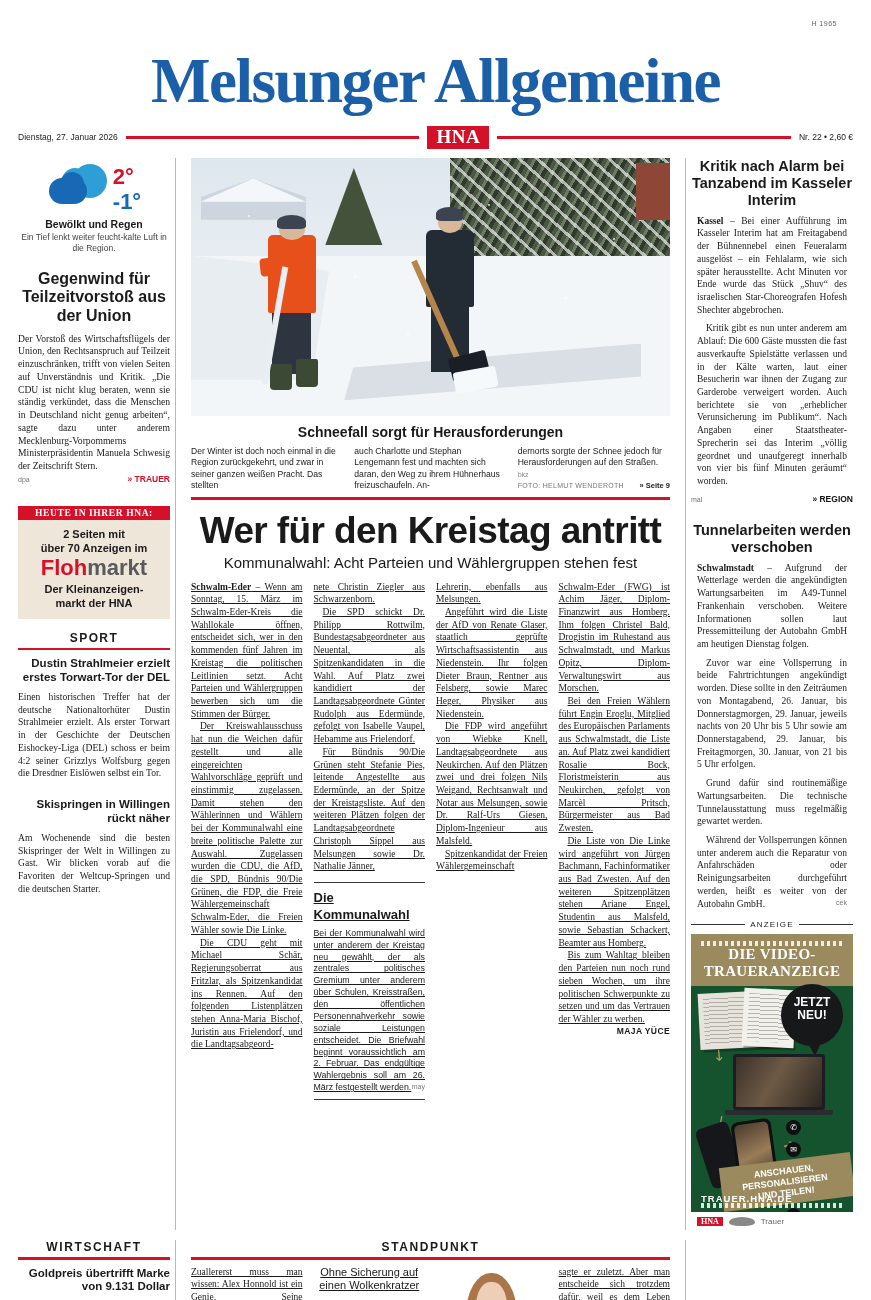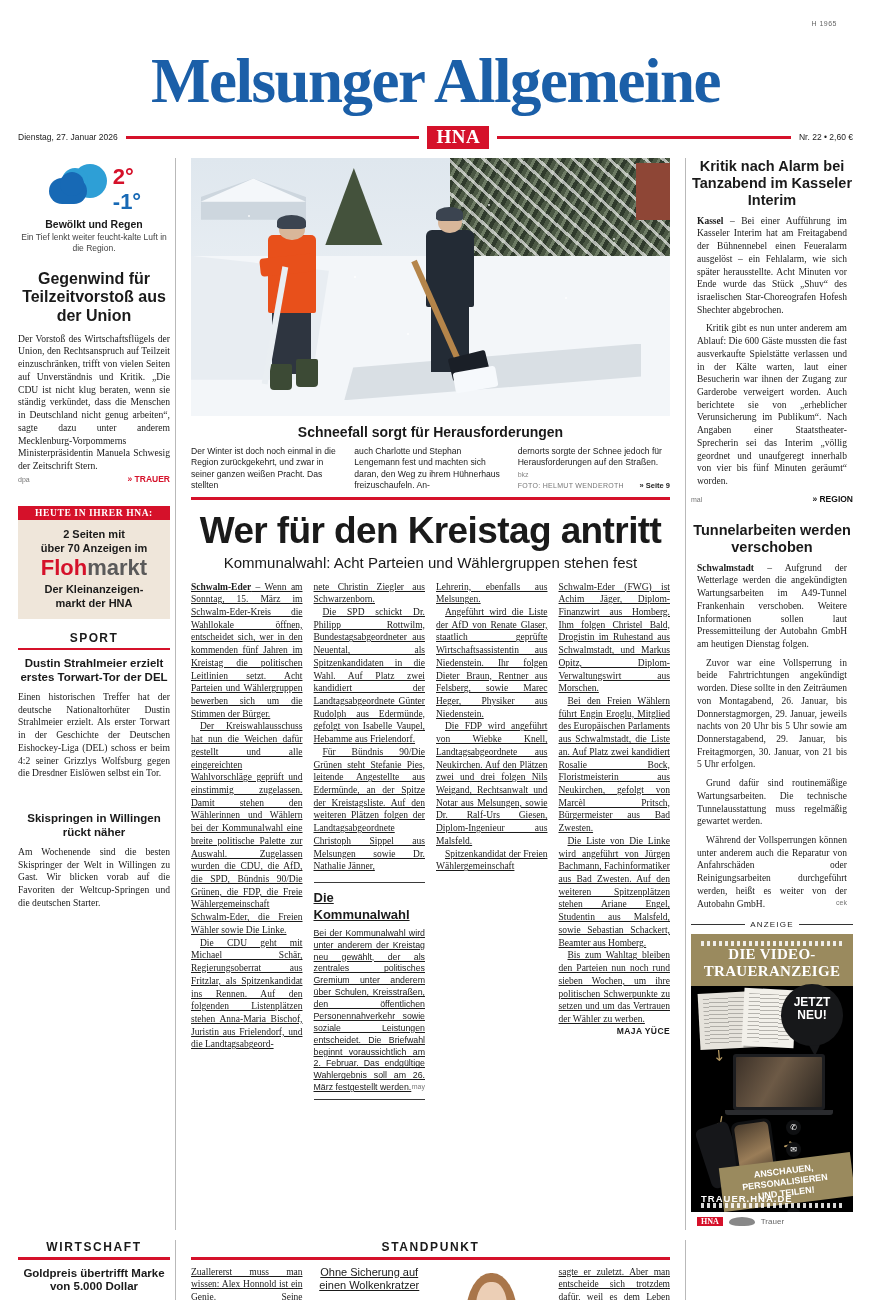--- a/index.html
+++ b/index.html
@@ -60,21 +60,21 @@
   .promo-l1{font-family:"Liberation Sans",sans-serif;font-weight:bold;font-size:11px;line-height:1.3;}
   .promo-big{font-family:"Liberation Sans",sans-serif;font-weight:bold;font-size:22px;line-height:1.1;margin:1px 0;}
   .promo-big .red{color:#d5112a;}
   .promo-big .grey{color:#5a5a5a;}
   .promo-l3{font-family:"Liberation Sans",sans-serif;font-weight:bold;font-size:11px;line-height:1.3;}
 
   
   .sec-head{text-align:center;font-family:"Liberation Sans",sans-serif;font-weight:bold;font-size:12px;
     letter-spacing:1.4px;margin-top:12px;}
   .sec-rule{height:2.2px;background:#d5112a;margin-top:3px;}
-  .sub-head{text-align:center;font-family:"Liberation Sans",sans-serif;font-weight:bold;font-size:11.5px;
+  .sub-head{text-align:right;font-family:"Liberation Sans",sans-serif;font-weight:bold;font-size:11.5px;
     line-height:1.2;margin:7px 0 6px;}
 
   
   .photo{width:100%;height:258px;position:relative;overflow:hidden;background:#e8eef3;}
   .ph-sky{position:absolute;inset:0;background:linear-gradient(#dfe7ee,#f2f5f8);}
   .ph-hedge{position:absolute;left:54%;top:0;width:46%;height:46%;
     background:repeating-linear-gradient(118deg,#2f3a2c 0 4px,#4a5743 4px 8px,#6c7a63 8px 11px);}
   .ph-hedgesnow{position:absolute;left:54%;top:0;width:46%;height:46%;
     background:repeating-linear-gradient(42deg,rgba(255,255,255,.62) 0 3px,rgba(255,255,255,0) 3px 12px);}
   .ph-house{position:absolute;left:2%;top:8%;width:22%;height:16%;background:#cdd6de;
@@ -136,21 +136,21 @@
   .r-head{text-align:center;font-family:"Liberation Sans",sans-serif;font-weight:bold;font-size:14.5px;
     line-height:1.17;margin:0 0 6px;}
   .r-body{font-family:"Liberation Serif",serif;font-size:9.5px;line-height:1.34;text-align:justify;}
   .r-body p{margin:6px;}
   .r-body p+p{text-indent:9px;}
   .anzeige{display:flex;align-items:center;gap:5px;margin:10px 0 5px;}
   .anzeige .ln{flex:1;height:1px;background:#333;}
   .anzeige span{font-family:"Liberation Sans",sans-serif;font-size:8px;letter-spacing:1.2px;color:#222;}
 
   
-  .ad{position:relative;width:100%;height:296px;background:#000000;overflow:hidden;}
+  .ad{position:relative;width:100%;height:296px;background:#14532d;overflow:hidden;}
   .ad-top{position:absolute;left:0;top:0;width:100%;height:52px;background:#9a8a5e;}
   .ad-dash{position:absolute;left:10px;width:calc(100% - 20px);height:5px;
     background:repeating-linear-gradient(90deg,#fff 0 3px,transparent 3px 6px);opacity:.85;}
   .ad-title{position:absolute;left:0;top:12px;width:100%;text-align:center;color:#fff;
     font-family:"Liberation Serif",serif;font-weight:bold;font-size:15px;line-height:1.12;letter-spacing:.3px;}
   .ad-papers{position:absolute;left:8px;top:58px;width:78px;height:56px;background:#e6e3dc;transform:rotate(-3deg);
     box-shadow:3px 3px 0 rgba(0,0,0,.25);}
   .ad-papers2{position:absolute;left:52px;top:55px;width:52px;height:58px;background:#f2f0ea;transform:rotate(3deg);
     box-shadow:2px 2px 0 rgba(0,0,0,.25);}
   .ad-lines{position:absolute;inset:5px;background:repeating-linear-gradient(#8c8a85 0 1px,transparent 1px 4px);opacity:.6;}
@@ -252,21 +252,21 @@
           <div class="promo-l3">markt der HNA</div>
         </div>
       </div>
 
       <div class="sec-head">SPORT</div>
       <div class="sec-rule"></div>
       <div class="sub-head">Dustin Strahlmeier erzielt erstes Torwart-Tor der DEL</div>
       <div class="body-serif">
         <p>Einen historischen Treffer hat der deutsche Nationaltorhüter Dustin Strahlmeier erzielt. Als erster Torwart in der Geschichte der Deutschen Eishockey-Liga (DEL) schoss er beim 4:2 seiner Grizzlys Wolfsburg gegen die Dresdner Eislöwen selbst ein Tor.</p>
       </div>
-      <div class="sub-head" style="margin-top:32px;">Skispringen in Willingen rückt näher</div>
+      <div class="sub-head" style="margin-top:18px;">Skispringen in Willingen rückt näher</div>
       <div class="body-serif">
         <p>Am Wochenende sind die besten Skispringer der Welt in Willingen zu Gast. Wir blicken vorab auf die Favoriten der Weltcup-Springen und die deutschen Starter.</p>
       </div>
     </div>
 
     <div class="vline"></div>
 
     <div class="col-mid">
 
       <div class="photo">
@@ -429,21 +429,21 @@
           <span class="ad-trauer">Trauer</span>
         </div>
       </div>
     </div>
   </div>
 
   <div class="bottom">
     <div class="b-left">
       <div class="wr-head">WIRTSCHAFT</div>
       <div class="sec-rule"></div>
-      <div class="sub-head">Goldpreis übertrifft Marke von 5.000 Dollar</div>
+      <div class="sub-head">Goldpreis übertrifft Marke von 9.131 Dollar</div>
       <div class="body-serif">
         <p><span>Der Goldpreis hat erstmals die Marke von 5.000 Dollar geknackt. Der Preis für eine Feinunze (etwa 31,1 Gramm) kletterte an der Metallbörse in London im frühen Handel auf 5.093 US-Dollar (4.296 Euro) und war damit so hoch wie noch nie. Das Edelmetall gilt an den Finanzmärkten in Zeiten der Unsicherheit als krisenfest.</span> </p>
       </div>
 
     </div>
 
     <div class="vline"></div>
 
     <div class="b-mid">
       <div class="wr-head">STANDPUNKT</div>

